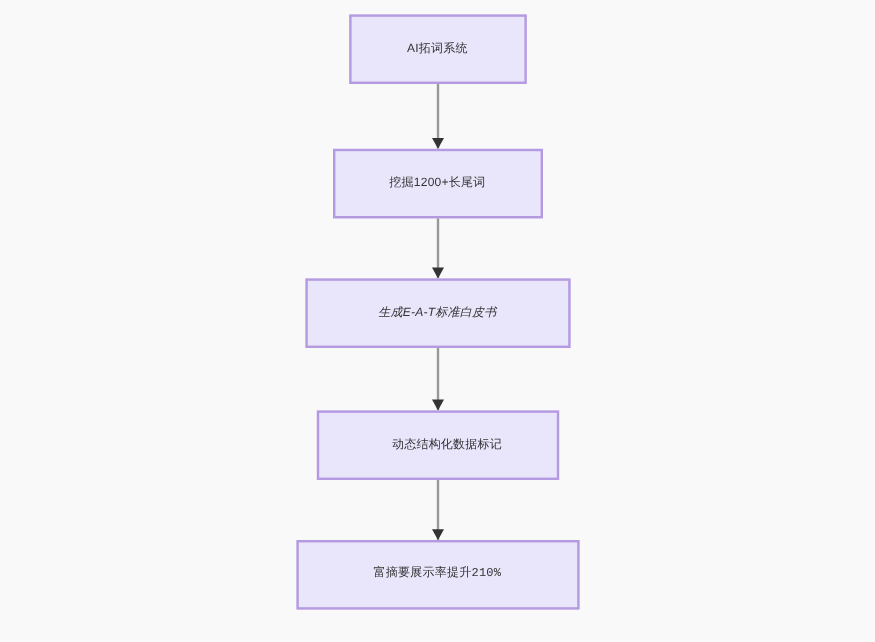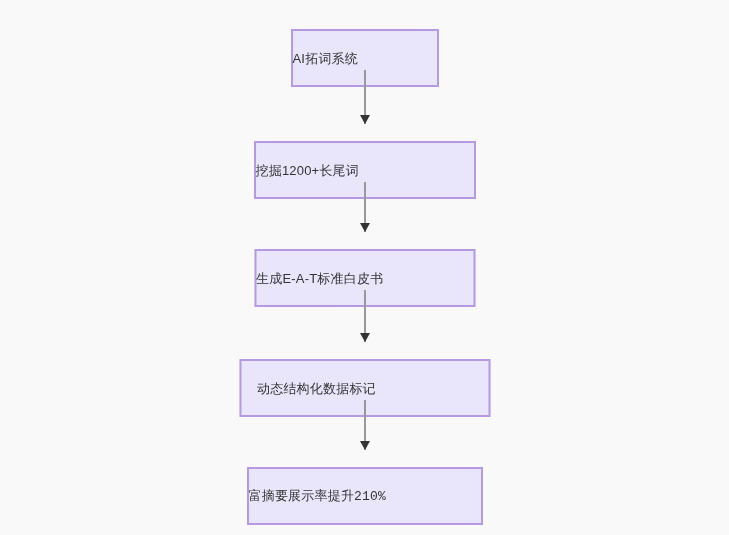--- a/index.html
+++ b/index.html
@@ -17,31 +17,30 @@
     position: relative;
     width: 729px;
     height: 535px;
   }
   .node {
     position: absolute;
     box-sizing: border-box;
     border: 2px solid #b49ae0;
     background: #e9e5fb;
     color: #333333;
-    font-size: 13px;
+    font-size: 10px;
     line-height: 1;
     letter-spacing: 0.2px;
     display: flex;
     align-items: center;
-    justify-content: flex-start;
+    justify-content: center;
     white-space: nowrap;
     height: 58px;
     left: 50%;
     transform: translateX(-50%);
-    margin-top: 17px;
   }
   .node-label {
     display: block;
   }
   .edge {
     position: absolute;
     left: 50%;
     transform: translateX(-50%);
     width: 16px;
   }
@@ -60,23 +59,23 @@
     bottom: 0;
     width: 0;
     height: 0;
     border-left: 5px solid transparent;
     border-right: 5px solid transparent;
     border-top: 9px solid #333333;
   }
 
   
   #node-1 { top: 12px;  width: 148px; }
-  #node-2 { top: 124px; width: 222px; }
-  #node-3 { top: 232px; width: 221px; }
-  #node-4 { top: 342px; width: 251px; padding-left: 16px; }
+  #node-2 { top: 124px; width: 175px; }
+  #node-3 { top: 232px; width: 221px; font-style: italic; }
+  #node-4 { top: 342px; width: 202px; padding-left: 16px; }
   #node-5 { top: 450px; width: 236px; font-family: Liberation Mono, monospace; }
 
   
   #edge-1 { top: 70px;  height: 54px; }
   #edge-2 { top: 182px; height: 50px; }
   #edge-3 { top: 290px; height: 52px; }
   #edge-4 { top: 400px; height: 50px; }
   .edge-line { height: 100%; }
 </style>
 </head>

